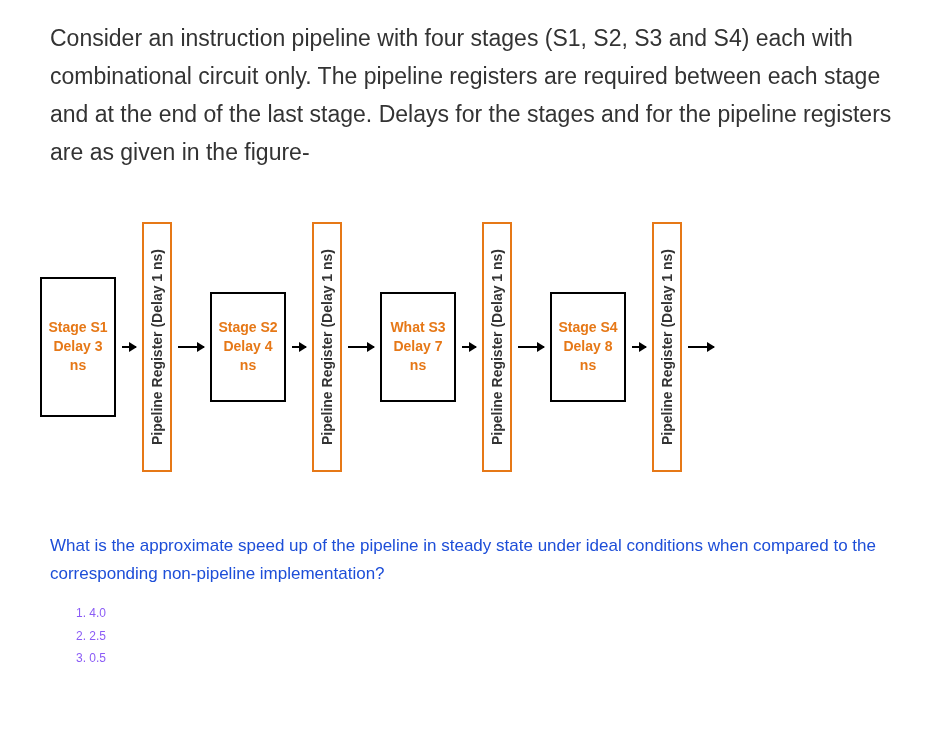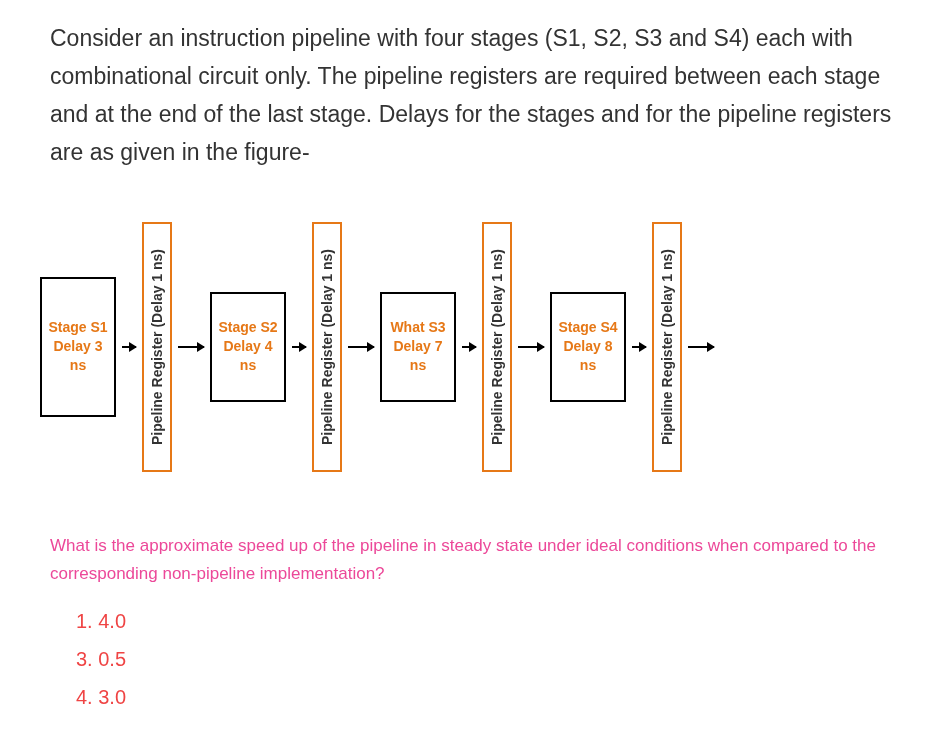--- a/index.html
+++ b/index.html
@@ -74,29 +74,29 @@
     right: -1px;
     top: -4px;
     border-left: 8px solid #000;
     border-top: 5px solid transparent;
     border-bottom: 5px solid transparent;
   }
   .arrow.short { width: 14px; }
   .followup {
     font-size: 17px;
     line-height: 1.65;
-    color: #ec4899;
+    color: #1d4ed8;
     margin-bottom: 14px;
   }
   .options {
     padding-left: 26px;
   }
   .option {
-    font-size: 20px;
-    color: #ef4444;
+    font-size: 12px;
+    color: #8b5cf6;
     line-height: 1.9;
   }
 </style>
 </head>
 <body>
 
 <div class="question-text">Consider an instruction pipeline with four stages (S1, S2, S3 and S4) each with combinational circuit only. The pipeline registers are required between each stage and at the end of the last stage. Delays for the stages and for the pipeline registers are as given in the figure-</div>
 
 <div class="diagram">
 
@@ -139,15 +139,15 @@
     <div class="reg-label">Pipeline Register (Delay 1 ns)</div>
   </div>
   <div class="arrow"></div>
 
 </div>
 
 <div class="followup">What is the approximate speed up of the pipeline in steady state under ideal conditions when compared to the corresponding non-pipeline implementation?</div>
 
 <div class="options">
   <div class="option">1. 4.0</div>
+  <div class="option">2. 2.5</div>
   <div class="option">3. 0.5</div>
-  <div class="option">4. 3.0</div>
 </div>
 
 </body></html>

